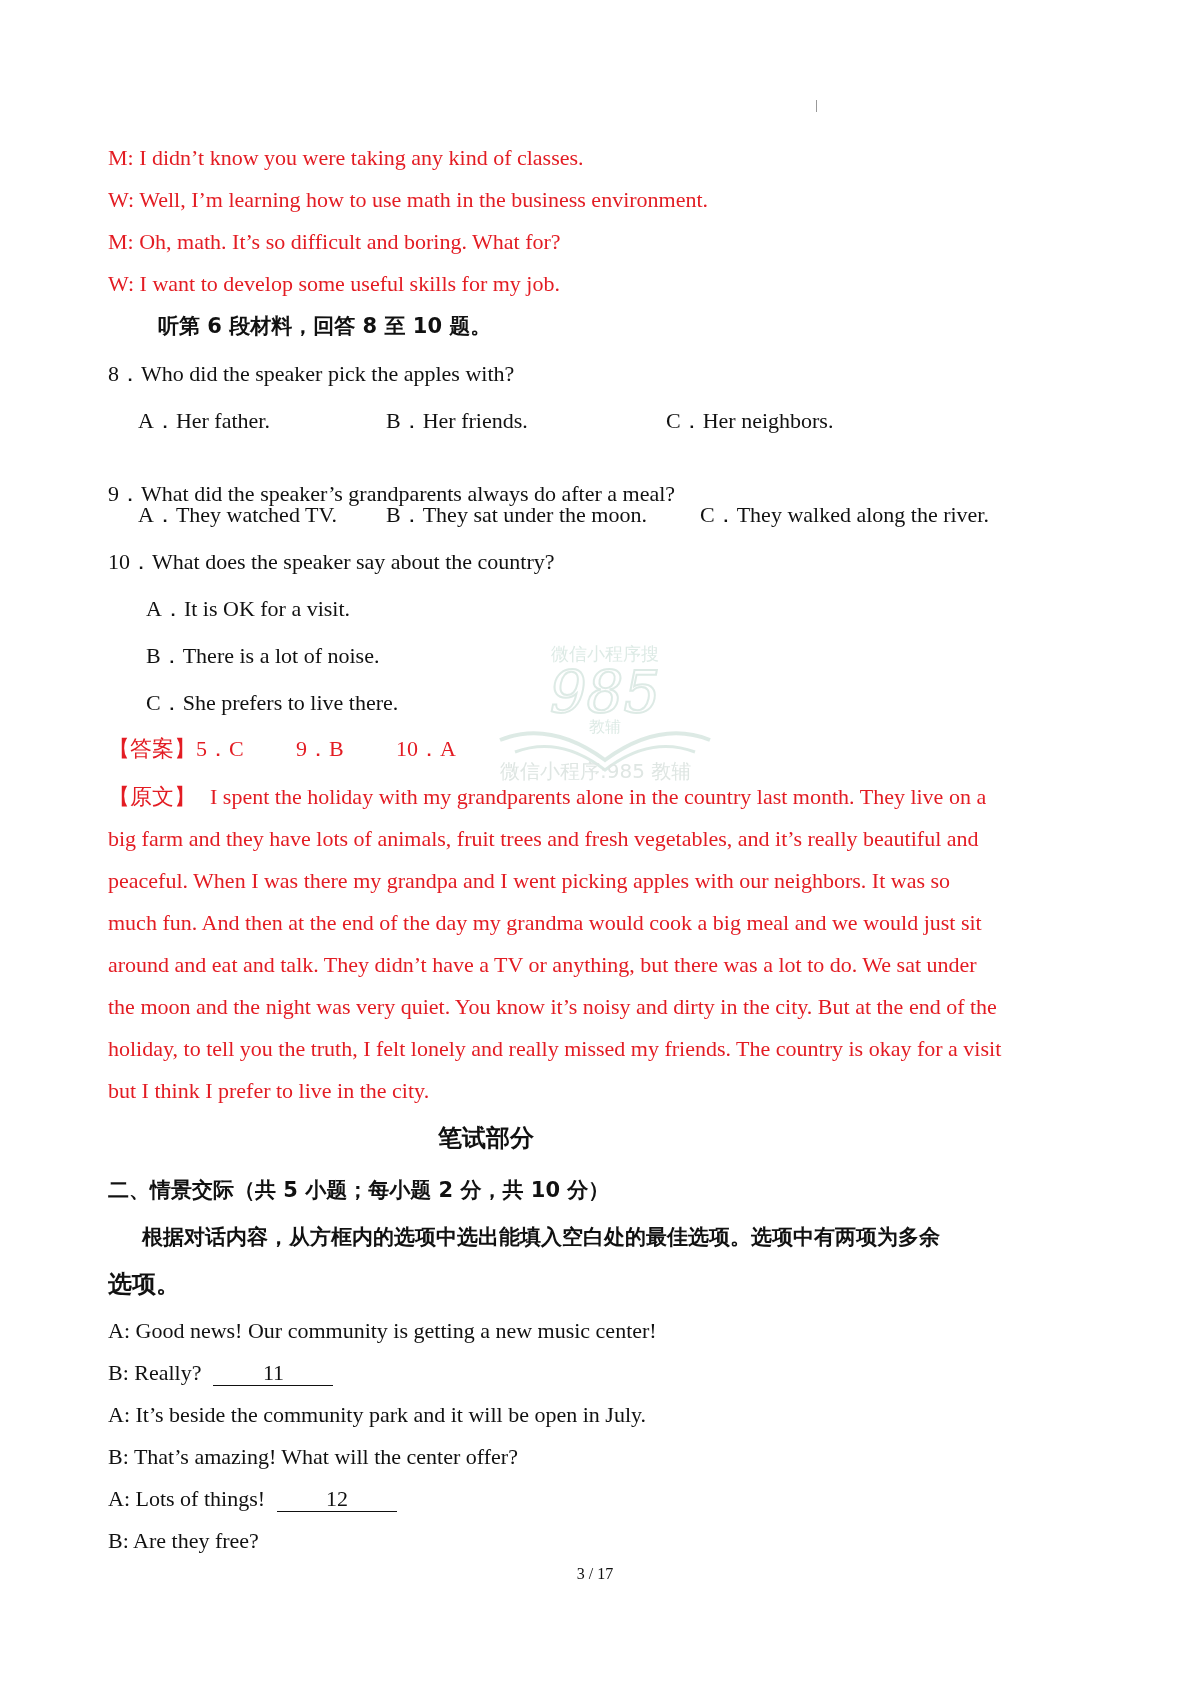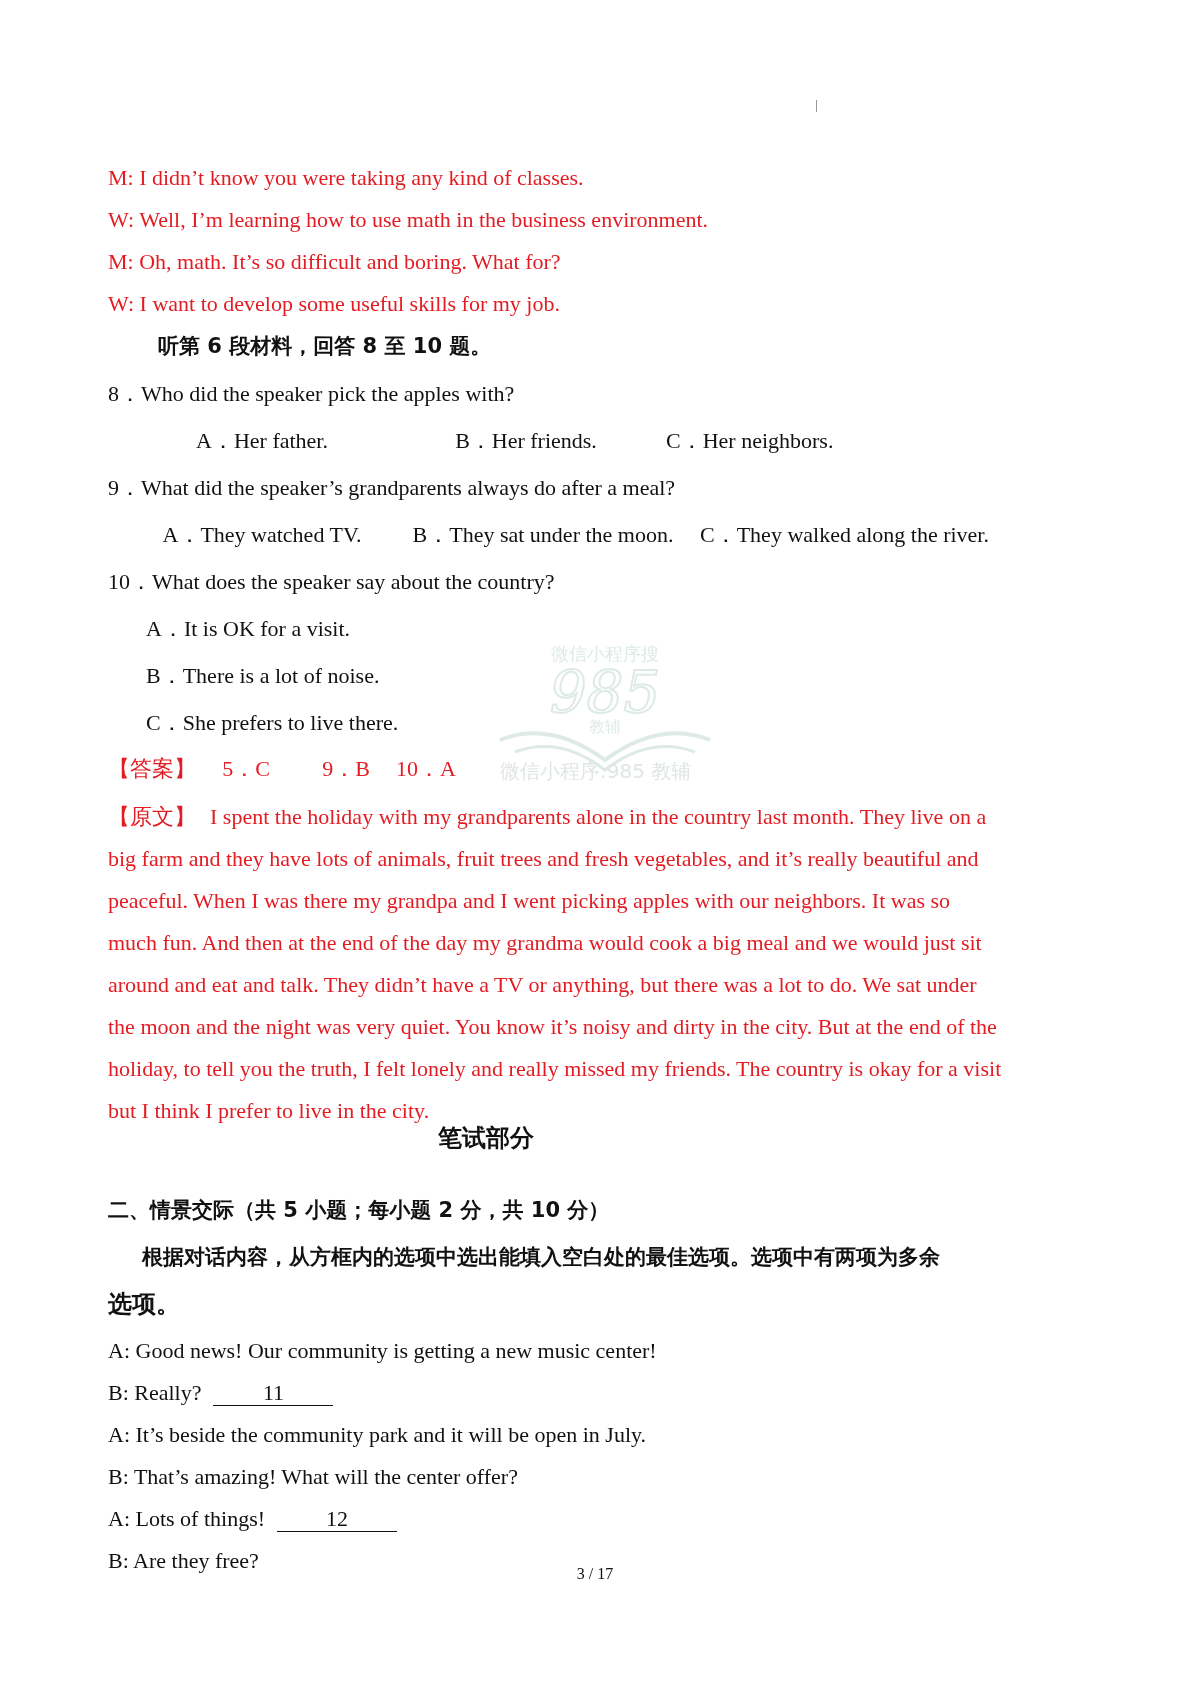--- a/index.html
+++ b/index.html
@@ -1,24 +1,24 @@
 <!DOCTYPE html>
 <html><head>
 <meta charset="utf-8">
 <style>
   html, body { margin: 0; padding: 0; background: #ffffff; }
   body { width: 1190px; height: 1683px; position: relative; overflow: hidden;
          font-family: "Liberation Serif", "DejaVu Serif", serif; color: #111; }
-  .line { position: absolute; left: 108px; white-space: nowrap; font-size: 22px; line-height: 28px; margin-top: 20px; }
+  .line { position: absolute; left: 108px; white-space: nowrap; font-size: 22px; line-height: 28px; }
   .red { color: #e31c23; }
   .bold { font-weight: bold; }
   .cjk { font-family: "DejaVu Sans", sans-serif; text-align: center; }
   .header-mark { position: absolute; left: 816px; top: 100px; width: 1px; height: 12px; background: #999; }
   .blank { display: inline-block; border-bottom: 1.5px solid #111; text-align: center; width: 120px; margin-left: 12px; line-height: 24px; }
-  .opt { display: inline-block; text-align: center; }
+  .opt { display: inline-block; }
   .watermark { position: absolute; left: 490px; top: 640px; width: 230px; height: 150px; opacity: 0.35; pointer-events: none; }
   .wm-text { position: absolute; left: 500px; top: 758px; font-family: "DejaVu Sans", sans-serif; font-size: 20px; color: #dfe6e3; }
   .page-num { position: absolute; left: 0; width: 1190px; top: 1565px; text-align: center; font-size: 16px; }
   .center { position: absolute; left: 0; width: 972px; text-align: center; }
 </style>
 </head>
 <body>
 
 <div class="header-mark"></div>
 
@@ -27,21 +27,21 @@
 <div class="line red" style="top:228px">M: Oh, math. It’s so difficult and boring. What for?</div>
 <div class="line red" style="top:270px">W: I want to develop some useful skills for my job.</div>
 
 <div class="line bold cjk" style="top:312px; left:158px; font-size:21px">听第 6 段材料，回答 8 至 10 题。</div>
 
 <div class="line" style="top:360px">8．Who did the speaker pick the apples with?</div>
 <div class="line" style="top:407px; left:138px">
   <span class="opt" style="width:248px">A．Her father.</span><span class="opt" style="width:280px">B．Her friends.</span><span class="opt">C．Her neighbors.</span>
 </div>
 
-<div class="line" style="top:454px">9．What did the speaker’s grandparents always do after a meal?</div>
+<div class="line" style="top:480px">9．What did the speaker’s grandparents always do after a meal?</div>
 <div class="line" style="top:501px; left:138px">
   <span class="opt" style="width:248px">A．They watched TV.</span><span class="opt" style="width:314px">B．They sat under the moon.</span><span class="opt">C．They walked along the river.</span>
 </div>
 
 <div class="line" style="top:548px">10．What does the speaker say about the country?</div>
 <div class="line" style="top:595px; left:146px">A．It is OK for a visit.</div>
 <div class="line" style="top:642px; left:146px">B．There is a lot of noise.</div>
 <div class="line" style="top:689px; left:146px">C．She prefers to live there.</div>
 
 <svg class="watermark" viewBox="0 0 230 150">

